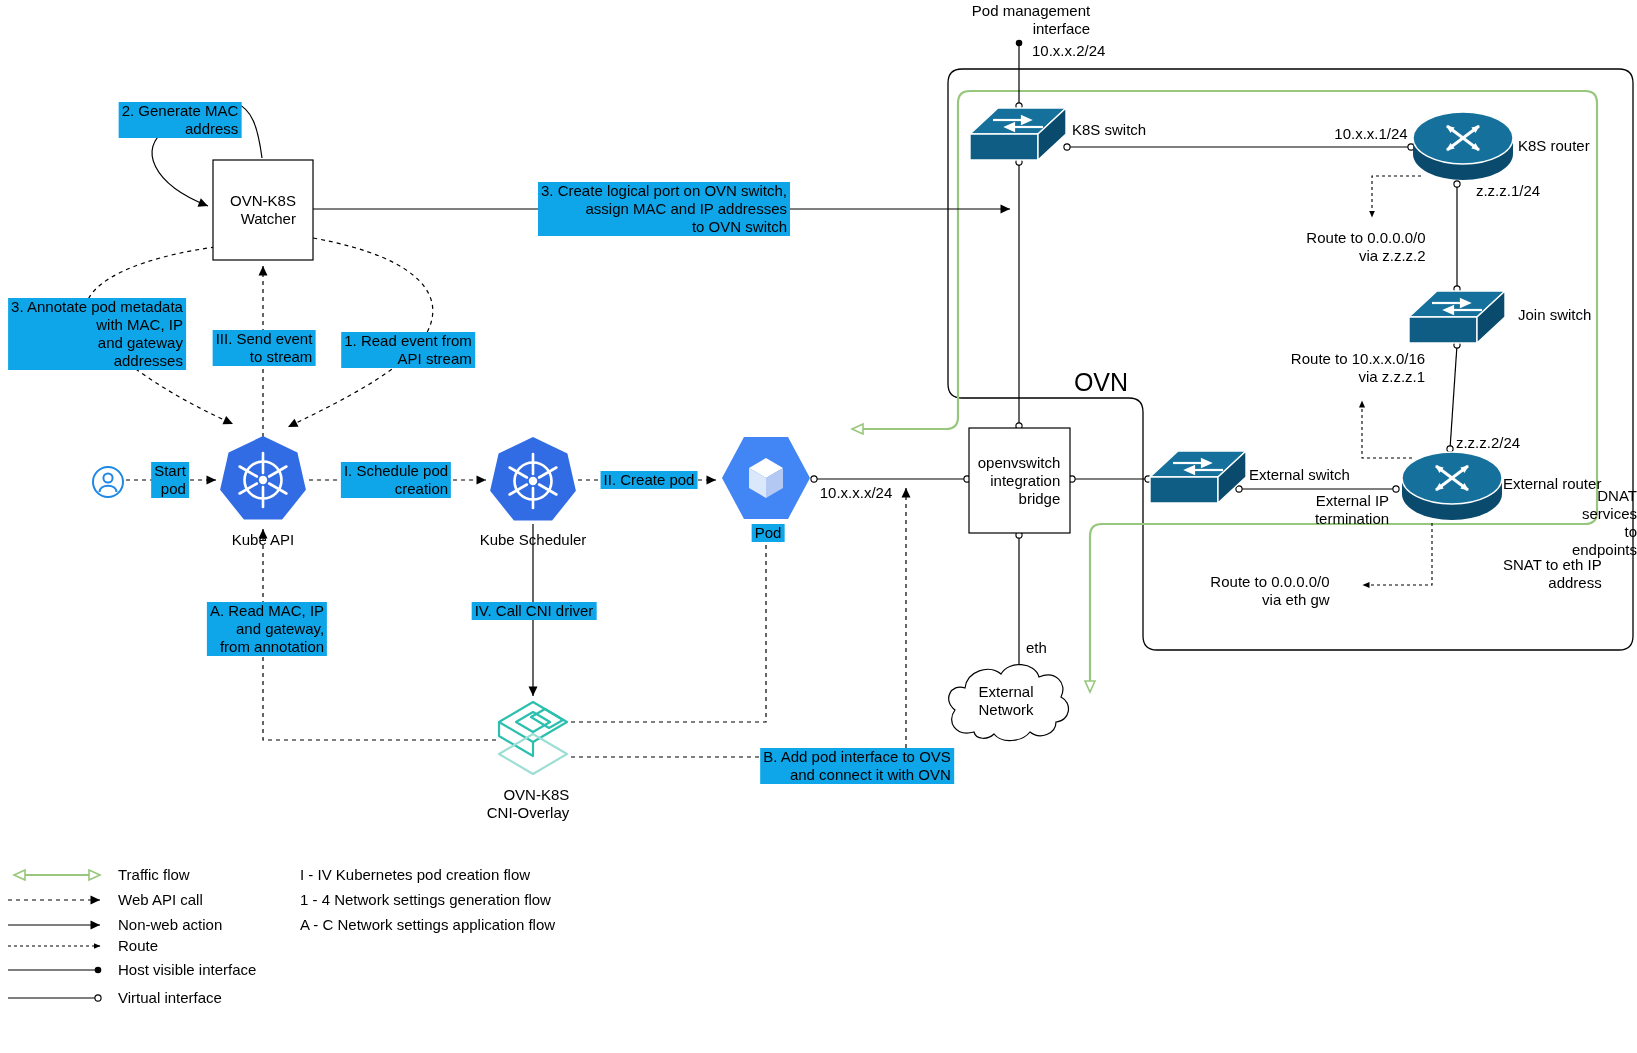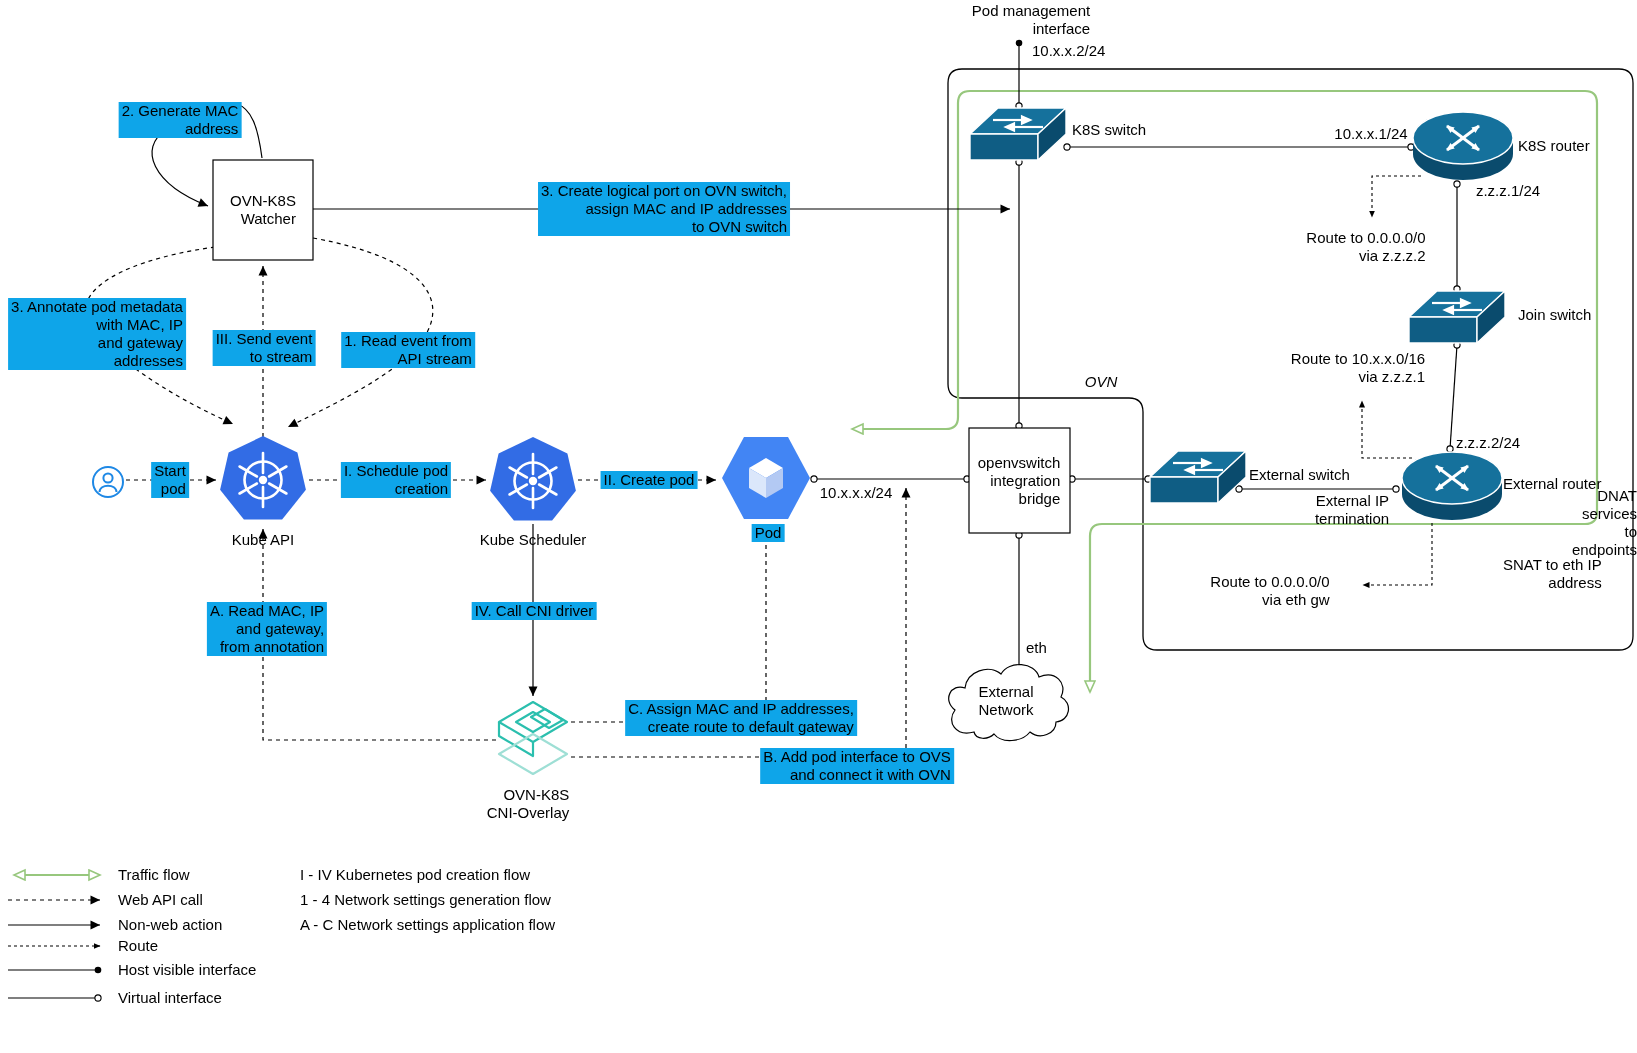--- a/index.html
+++ b/index.html
@@ -3,21 +3,21 @@
 <meta charset="utf-8">
 <style>
   html,body{margin:0;padding:0;background:#fff;}
   #canvas{position:relative;width:1637px;height:1053px;background:#fff;overflow:hidden;
           font-family:"Liberation Sans",sans-serif;}
   #diagram-svg{position:absolute;left:0;top:0;}
   .lbl{position:absolute;transform:translate(-50%,-50%);text-align:right;
        font:15px/18px "Liberation Sans",sans-serif;color:#000;white-space:pre-line;}
   .bg{background:#0ea5e9;padding:0 3px;}
   .la{transform:translate(0,-50%);text-align:right;}
-  .big{font-size:15px;line-height:24px;font-style:italic;}
+  .big{font-size:25px;line-height:24px;}
 </style>
 </head>
 <body>
 
 <div id="canvas">
 
 <svg id="diagram-svg" width="1637" height="1053" viewBox="0 0 1637 1053">
   <defs>
     <marker id="mA" markerUnits="userSpaceOnUse" markerWidth="12" markerHeight="11" refX="10" refY="5" orient="auto">
       <path d="M0.5,0.5 L10,5 L0.5,9.5 Z" fill="#000"></path>
@@ -215,22 +215,20 @@
 <div class="lbl" style="left:533px;top:540px">Kube Scheduler</div>
 <div class="lbl bg" style="left:649px;top:480px">II. Create pod</div>
 <div class="lbl bg" style="left:768px;top:533px">Pod</div>
 <div class="lbl" style="left:856px;top:493px">10.x.x.x/24</div>
 <div class="lbl bg" style="left:267px;top:629px">A. Read MAC, IP
 and gateway,
 from annotation</div>
 <div class="lbl bg" style="left:534px;top:611px">IV. Call CNI driver</div>
 <div class="lbl" style="left:528px;top:804px">OVN-K8S
 CNI-Overlay</div>
-<div class="lbl bg" style="left:741px;top:718px">C. Assign MAC and IP addresses,
-create route to default gateway</div>
 <div class="lbl bg" style="left:857px;top:766px">B. Add pod interface to OVS
 and connect it with OVN</div>
 <div class="lbl" style="left:1031px;top:20px">Pod management
 interface</div>
 <div class="lbl la" style="left:1032px;top:51px">10.x.x.2/24</div>
 <div class="lbl la" style="left:1072px;top:130px">K8S switch</div>
 <div class="lbl" style="left:1371px;top:134px">10.x.x.1/24</div>
 <div class="lbl la" style="left:1518px;top:146px">K8S router</div>
 <div class="lbl" style="left:1508px;top:191px">z.z.z.1/24</div>
 <div class="lbl" style="left:1366px;top:247px">Route to 0.0.0.0/0

